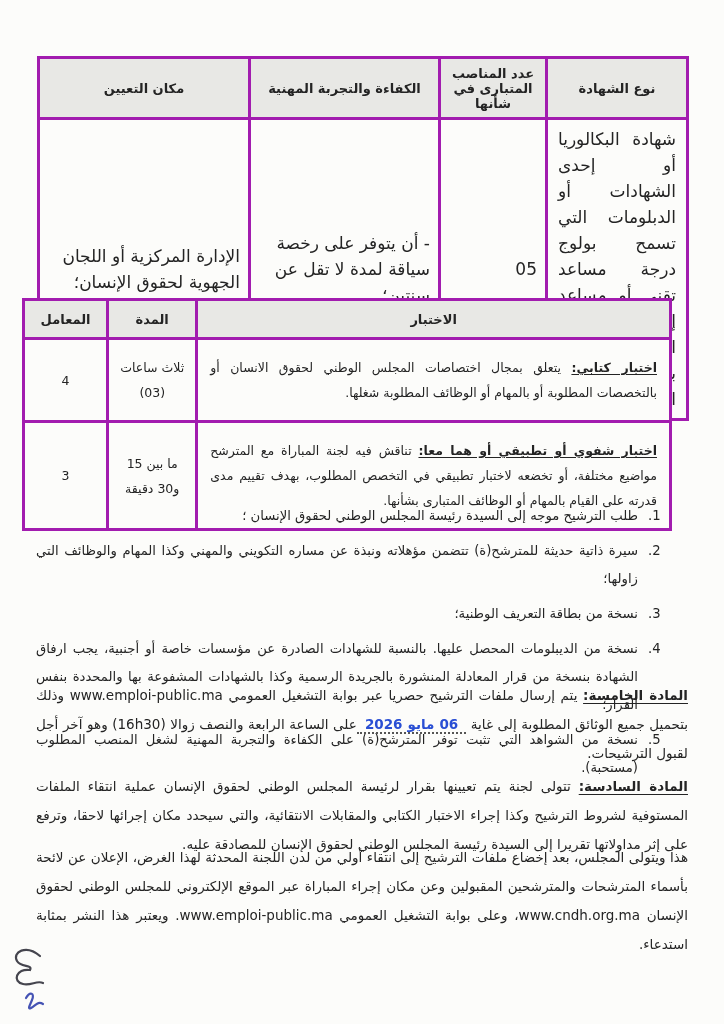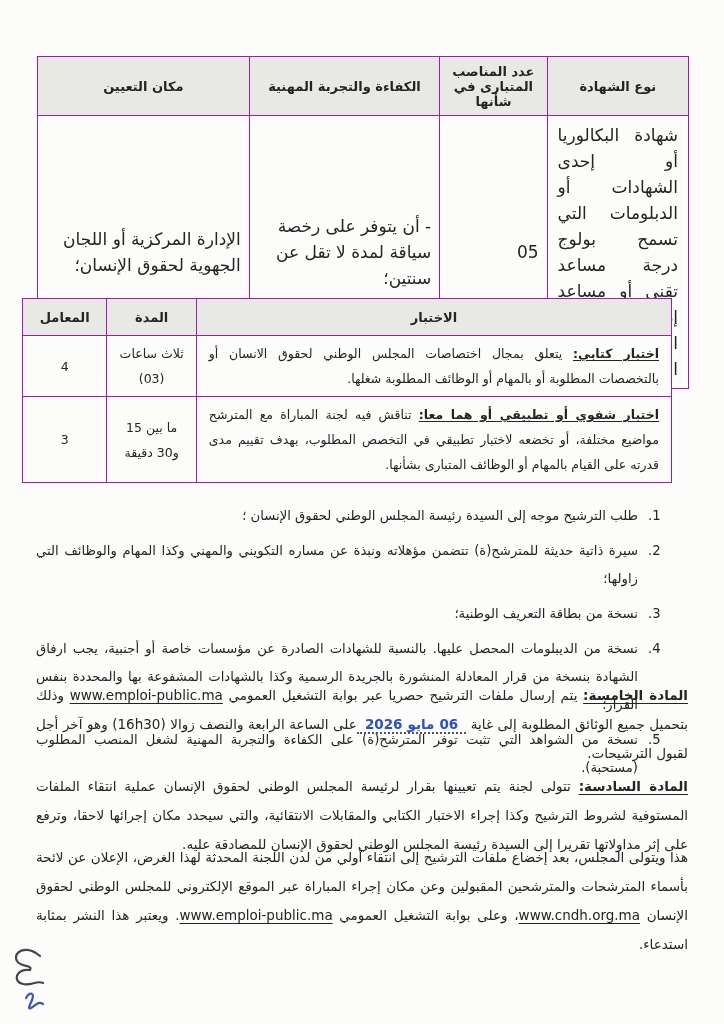--- a/index.html
+++ b/index.html
@@ -3,46 +3,46 @@
 <meta charset="utf-8">
 <style>
   html,body{margin:0;padding:0;background:#ffffff;}
   .page{
     position:relative;width:724px;height:1024px;overflow:hidden;
     background:#fcfcfa;color:#242424;
     font-family:"DejaVu Sans",sans-serif;direction:rtl;
   }
   
   table{border-collapse:collapse;table-layout:fixed;background:#fcfcfa;}
-  th,td{border:1px solid #a21caf;padding:4px 8px;vertical-align:middle;}
+  th,td{border:3px solid #a21caf;padding:4px 8px;vertical-align:middle;}
   th{background:#e8e8e5;font-weight:bold;font-size:13px;}
   .t1{position:absolute;top:56px;right:35px;width:652px;border:1.5px solid #4a4a48;}
   .t1 th{height:50px;}
   .t1 td{height:145px;font-size:17px;line-height:26px;}
   .t1 .cell-cert{text-align:justify;text-justify:inter-word;padding:6px 10px;}
   .t1 .cell-center{text-align:right;}
   .t2{position:absolute;top:298px;right:52px;width:650px;border:1.5px solid #4a4a48;}
   .t2 th{height:28px;}
   .t2 td{font-size:12.5px;line-height:25px;}
-  .t2 .cell-exam{text-align:justify;text-justify:inter-word;padding:5px 12px;}
+  .t2 .cell-exam{text-align:justify;text-justify:inter-word;padding:15px 12px;}
   .t2 .cell-center{text-align:center;}
   
   .blk{position:absolute;right:36px;left:36px;font-size:13.5px;line-height:29px;text-align:justify;text-justify:inter-word;}
   .lbl{font-weight:bold;text-decoration:underline;text-underline-offset:3px;}
   .inline-lbl{font-weight:bold;text-decoration:underline;text-underline-offset:2px;}
   .art3{top:260px;text-align:right;}
   .art4{top:471px;text-align:right;}
   .list{position:absolute;top:502px;right:58px;left:36px;}
   .li{display:flex;gap:10px;margin-bottom:7px;font-size:13.2px;line-height:28px;}
   .li .num{flex:0 0 18px;text-align:left;}
   .li .txt{flex:1;text-align:justify;}
   .art5{top:681px;}
   .art6{top:772px;}
   .closing{top:843px;}
-  .doclink{text-decoration:underline;text-underline-offset:3px;color:#242424;direction:ltr;unicode-bidi:embed;}
+  .doclink{text-underline-offset:3px;color:#242424;direction:ltr;unicode-bidi:embed;}
   .stamp-wrap{border-bottom:2px dotted #555;padding:0 8px;white-space:nowrap;}
   .stamp{font-weight:bold;letter-spacing:1px;}
   
   .sig{position:absolute;left:4px;top:942px;width:70px;height:80px;}
 </style>
 </head>
 <body>
 
 <div class="page">
 

